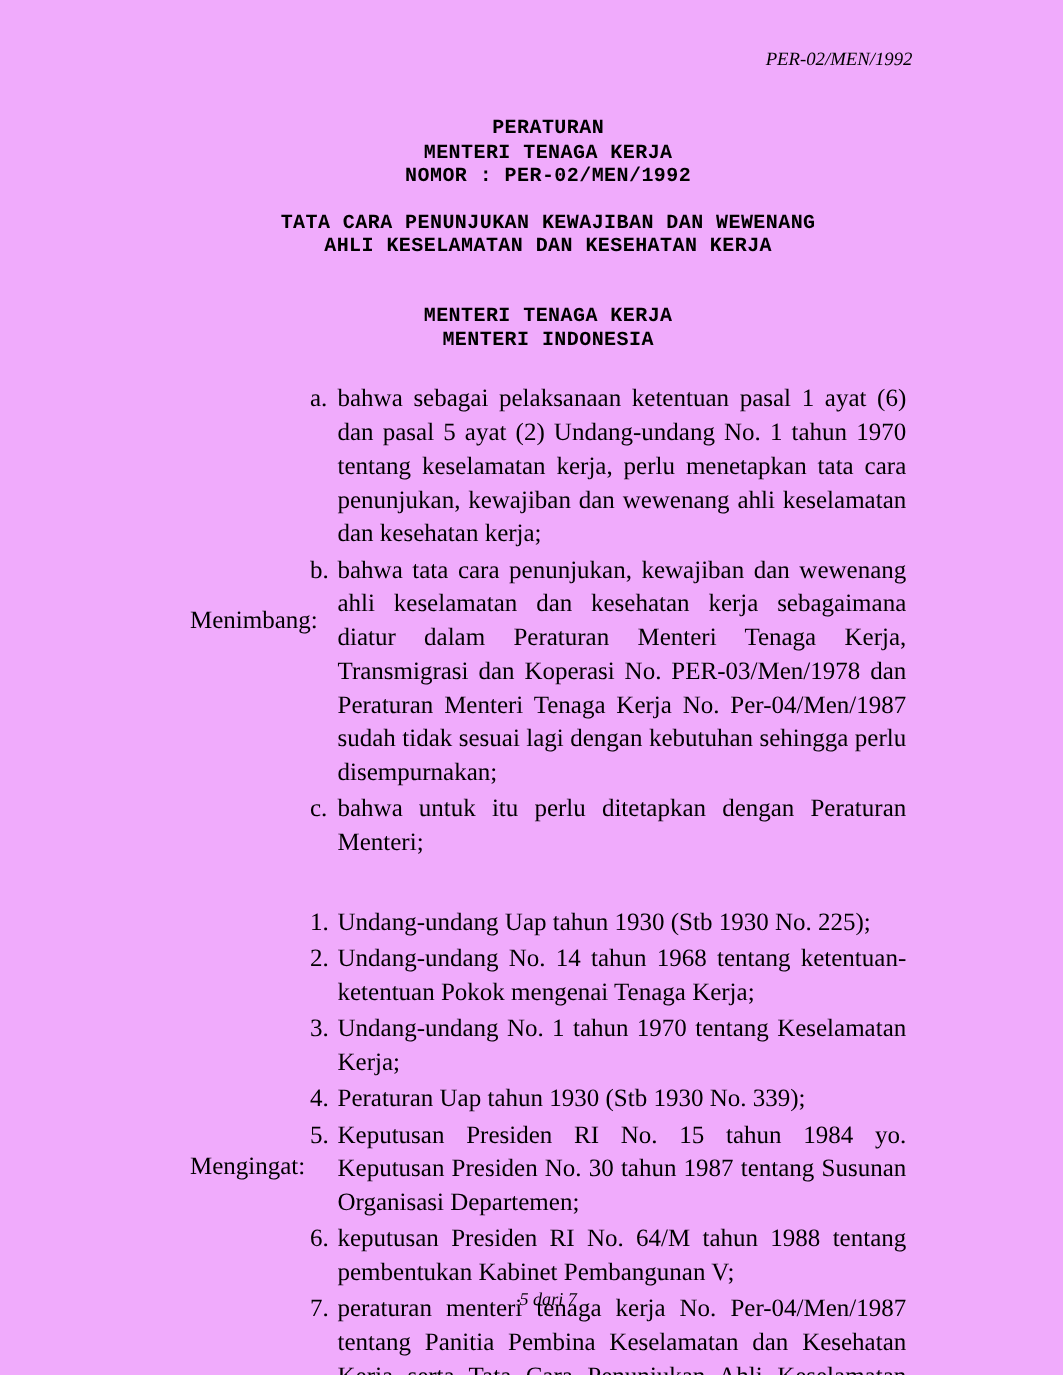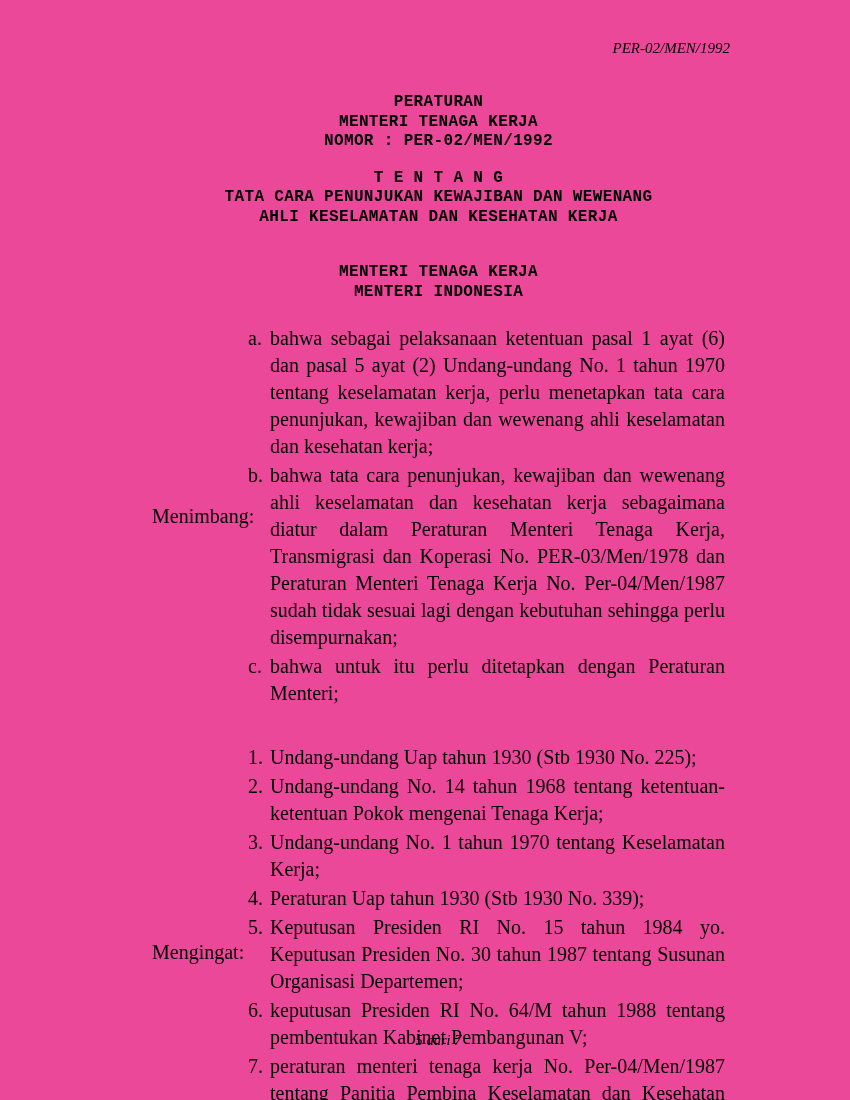--- a/index.html
+++ b/index.html
@@ -4,21 +4,21 @@
 <style>
   html, body {
     margin: 0;
     padding: 0;
     background: #ffffff;
   }
   .page {
     position: relative;
     width: 850px;
     height: 1100px;
-    background: #ec4899;
+    background: #f0abfc;
     color: #000000;
     font-family: "Liberation Serif", "DejaVu Serif", serif;
     overflow: hidden;
     box-sizing: border-box;
   }
   .doc-ref {
     margin-top: 38px;
     margin-right: 120px;
     text-align: right;
     font-style: italic;
@@ -86,21 +86,20 @@
 
   <div class="content">
 
     <div class="title-block title-block-main">
       <div>PERATURAN</div>
       <div>MENTERI TENAGA KERJA</div>
       <div>NOMOR : PER-02/MEN/1992</div>
     </div>
 
     <div class="title-block title-block-about">
-      <div>T E N T A N G</div>
       <div>TATA CARA PENUNJUKAN KEWAJIBAN DAN WEWENANG</div>
       <div>AHLI KESELAMATAN DAN KESEHATAN KERJA</div>
     </div>
 
     <div class="title-block title-block-issuer">
       <div>MENTERI TENAGA KERJA</div>
       <div>MENTERI INDONESIA</div>
     </div>
 
     <div class="section section-menimbang">

